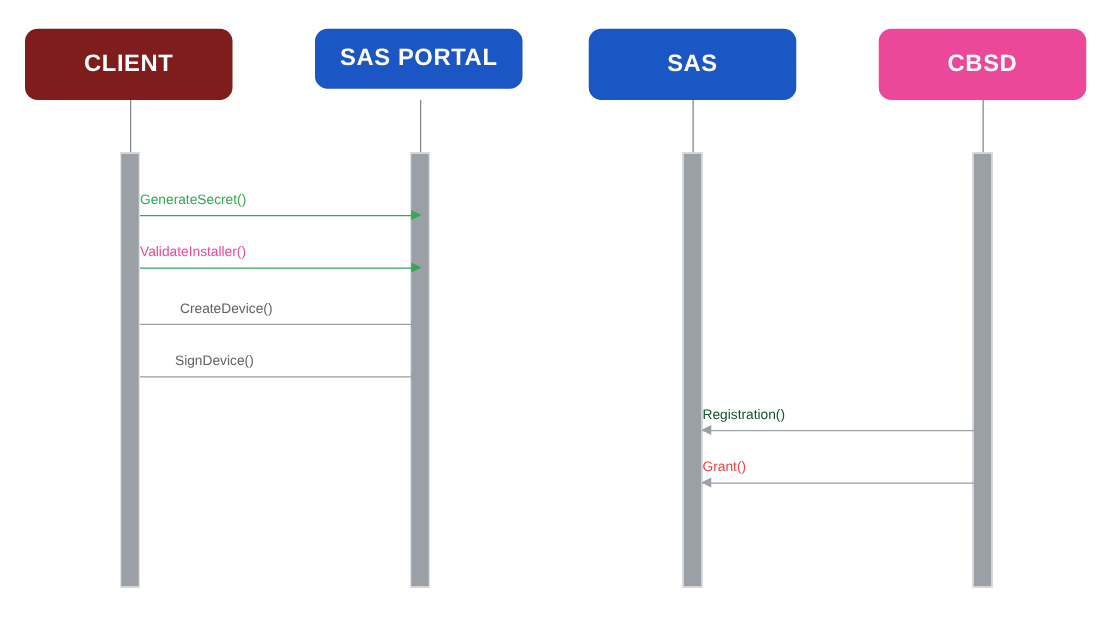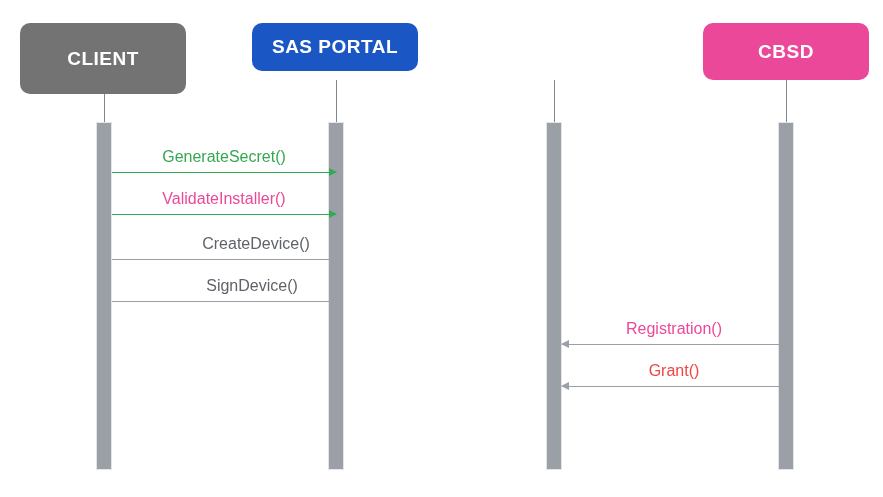--- a/index.html
+++ b/index.html
@@ -67,43 +67,45 @@
     border-left-style: solid;
   }
   .msg-head.left {
     left: -1px;
     border-right-width: 8px;
     border-right-style: solid;
   }
   .msg-label {
     position: absolute;
     width: 100%;
-    text-align: center;
     bottom: 6px;
-    font-size: 16px;
+    font-size: 11px;
     white-space: nowrap;
     line-height: 1.1;
   }
 </style>
 </head>
 <body>
 
 <div id="diagram-root" style="width: 883px; height: 497px; background: rgb(255, 255, 255);">
     <div class="lifeline" style="left: 104px; top: 80px; height: 42px;"></div>
     <div class="activation" style="left: 96px; top: 122px; width: 16px; height: 348px; background: rgb(154, 160, 166); border-color: rgb(226, 228, 231);"></div>
-    <div class="actor-box" style="left: 20px; top: 23px; width: 166px; height: 71px; background: #737373;">
+    <div class="actor-box" style="left: 20px; top: 23px; width: 166px; height: 57px; background: #7f1d1d;">
       <span>CLIENT</span>
     </div>
     <div class="lifeline" style="left: 336px; top: 80px; height: 42px;"></div>
     <div class="activation" style="left: 328px; top: 122px; width: 16px; height: 348px; background: rgb(154, 160, 166); border-color: rgb(226, 228, 231);"></div>
     <div class="actor-box" style="left: 252px; top: 23px; width: 166px; height: 48px; background: rgb(26, 86, 196);">
       <span>SAS PORTAL</span>
     </div>
     <div class="lifeline" style="left: 554px; top: 80px; height: 42px;"></div>
     <div class="activation" style="left: 546px; top: 122px; width: 16px; height: 348px; background: rgb(154, 160, 166); border-color: rgb(226, 228, 231);"></div>
+    <div class="actor-box" style="left: 471px; top: 23px; width: 166px; height: 57px; background: rgb(26, 86, 196);">
+      <span>SAS</span>
+    </div>
     <div class="lifeline" style="left: 786px; top: 80px; height: 42px;"></div>
     <div class="activation" style="left: 778px; top: 122px; width: 16px; height: 348px; background: rgb(154, 160, 166); border-color: rgb(226, 228, 231);"></div>
     <div class="actor-box" style="left: 703px; top: 23px; width: 166px; height: 57px; background: #ec4899;">
       <span>CBSD</span>
     </div>
     <div class="msg" style="left: 112px; top: 172px; width: 224px;">
       <div class="msg-line" style="width: 224px; border-top-color: rgb(52, 168, 83);"></div>
       <div class="msg-head right" style="border-left-color: rgb(52, 168, 83);"></div>
       <div class="msg-label" style="color: rgb(52, 168, 83);">GenerateSecret()</div>
     </div>
@@ -118,20 +120,20 @@
       <div class="msg-label" style="color: rgb(95, 99, 104); padding-left: 32px;">CreateDevice()</div>
     </div>
     <div class="msg" style="left: 112px; top: 301px; width: 224px;">
       <div class="msg-line" style="width: 224px; border-top-color: rgb(154, 160, 166);"></div>
       <div class="msg-head right" style="border-left-color: rgb(154, 160, 166);"></div>
       <div class="msg-label" style="color: rgb(95, 99, 104); padding-left: 28px;">SignDevice()</div>
     </div>
     <div class="msg" style="left: 562px; top: 344px; width: 224px;">
       <div class="msg-line" style="width: 224px; border-top-color: rgb(154, 160, 166);"></div>
       <div class="msg-head left" style="border-right-color: rgb(154, 160, 166);"></div>
-      <div class="msg-label" style="color: #ec4899;">Registration()</div>
+      <div class="msg-label" style="color: #14532d;">Registration()</div>
     </div>
     <div class="msg" style="left: 562px; top: 386px; width: 224px;">
       <div class="msg-line" style="width: 224px; border-top-color: rgb(154, 160, 166);"></div>
       <div class="msg-head left" style="border-right-color: rgb(154, 160, 166);"></div>
       <div class="msg-label" style="color: #ef4444;">Grant()</div>
     </div>
   </div>
 
 </body></html>

